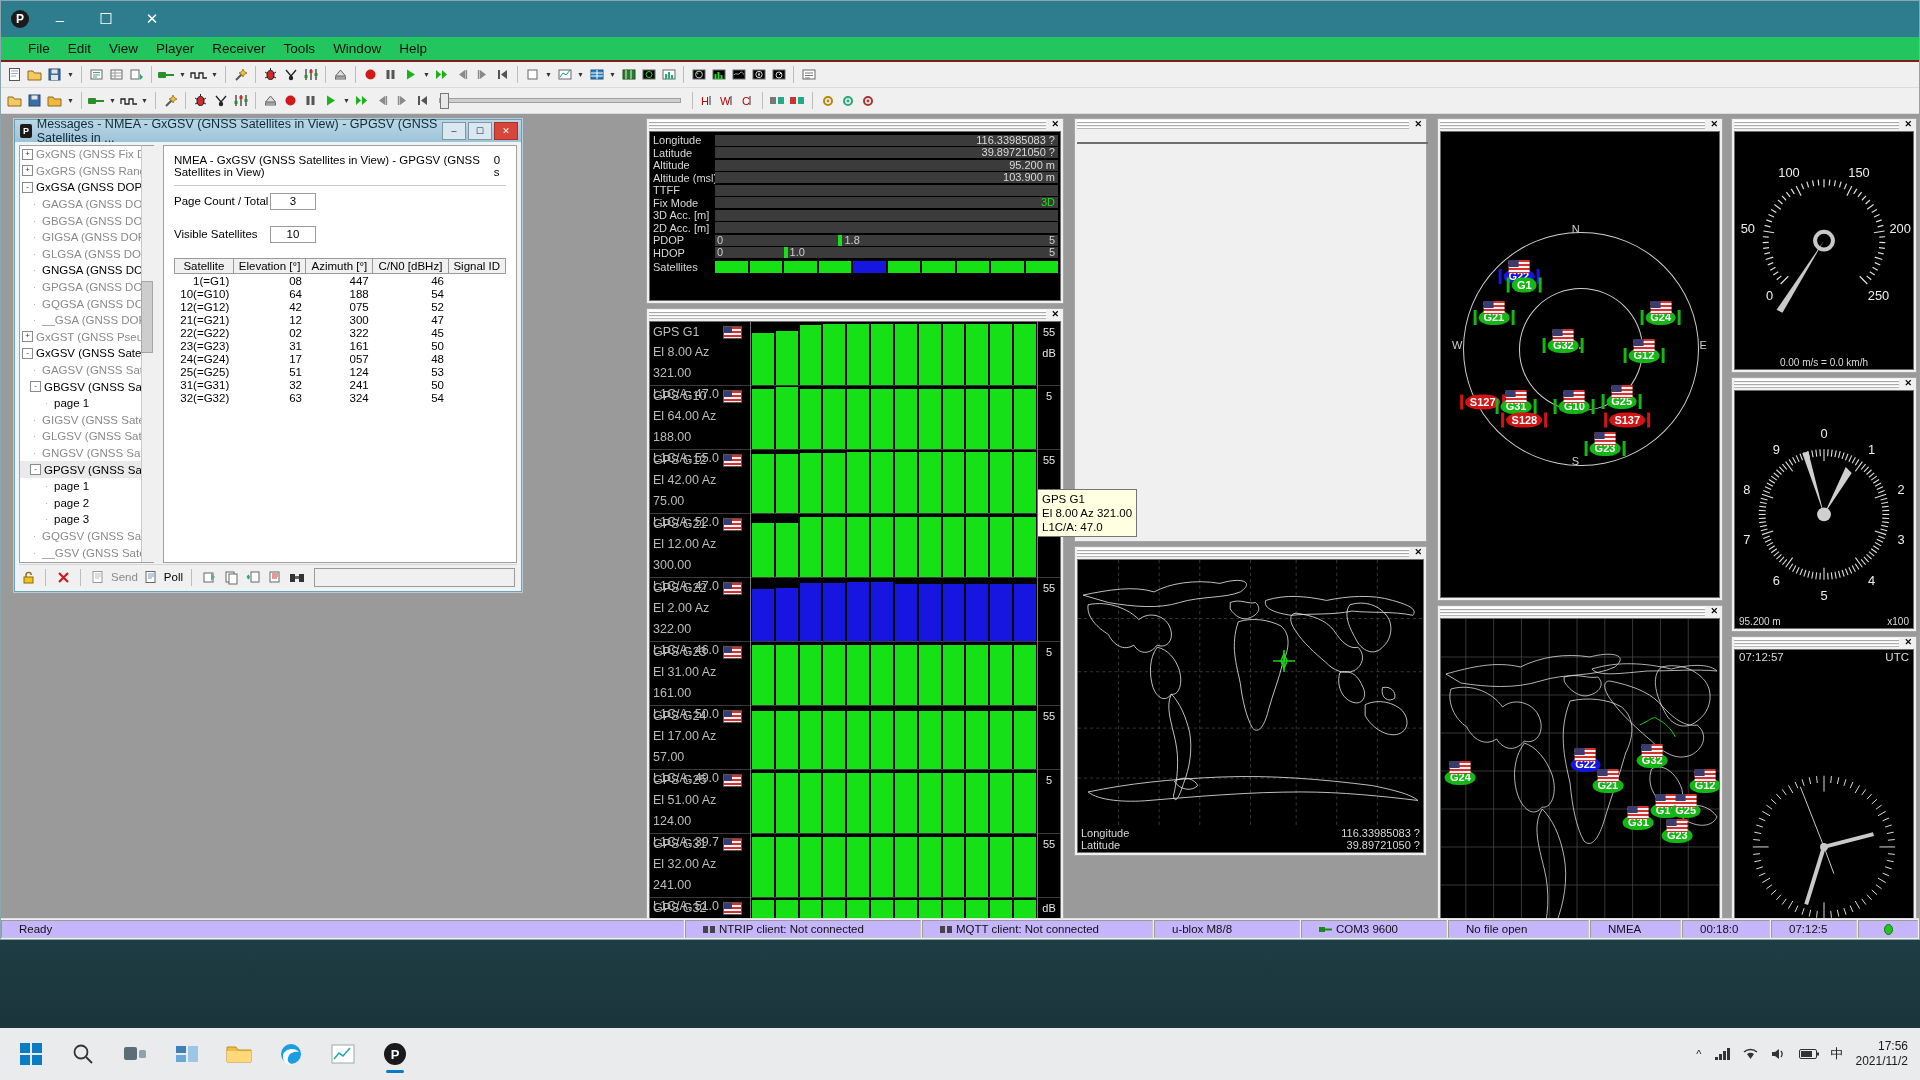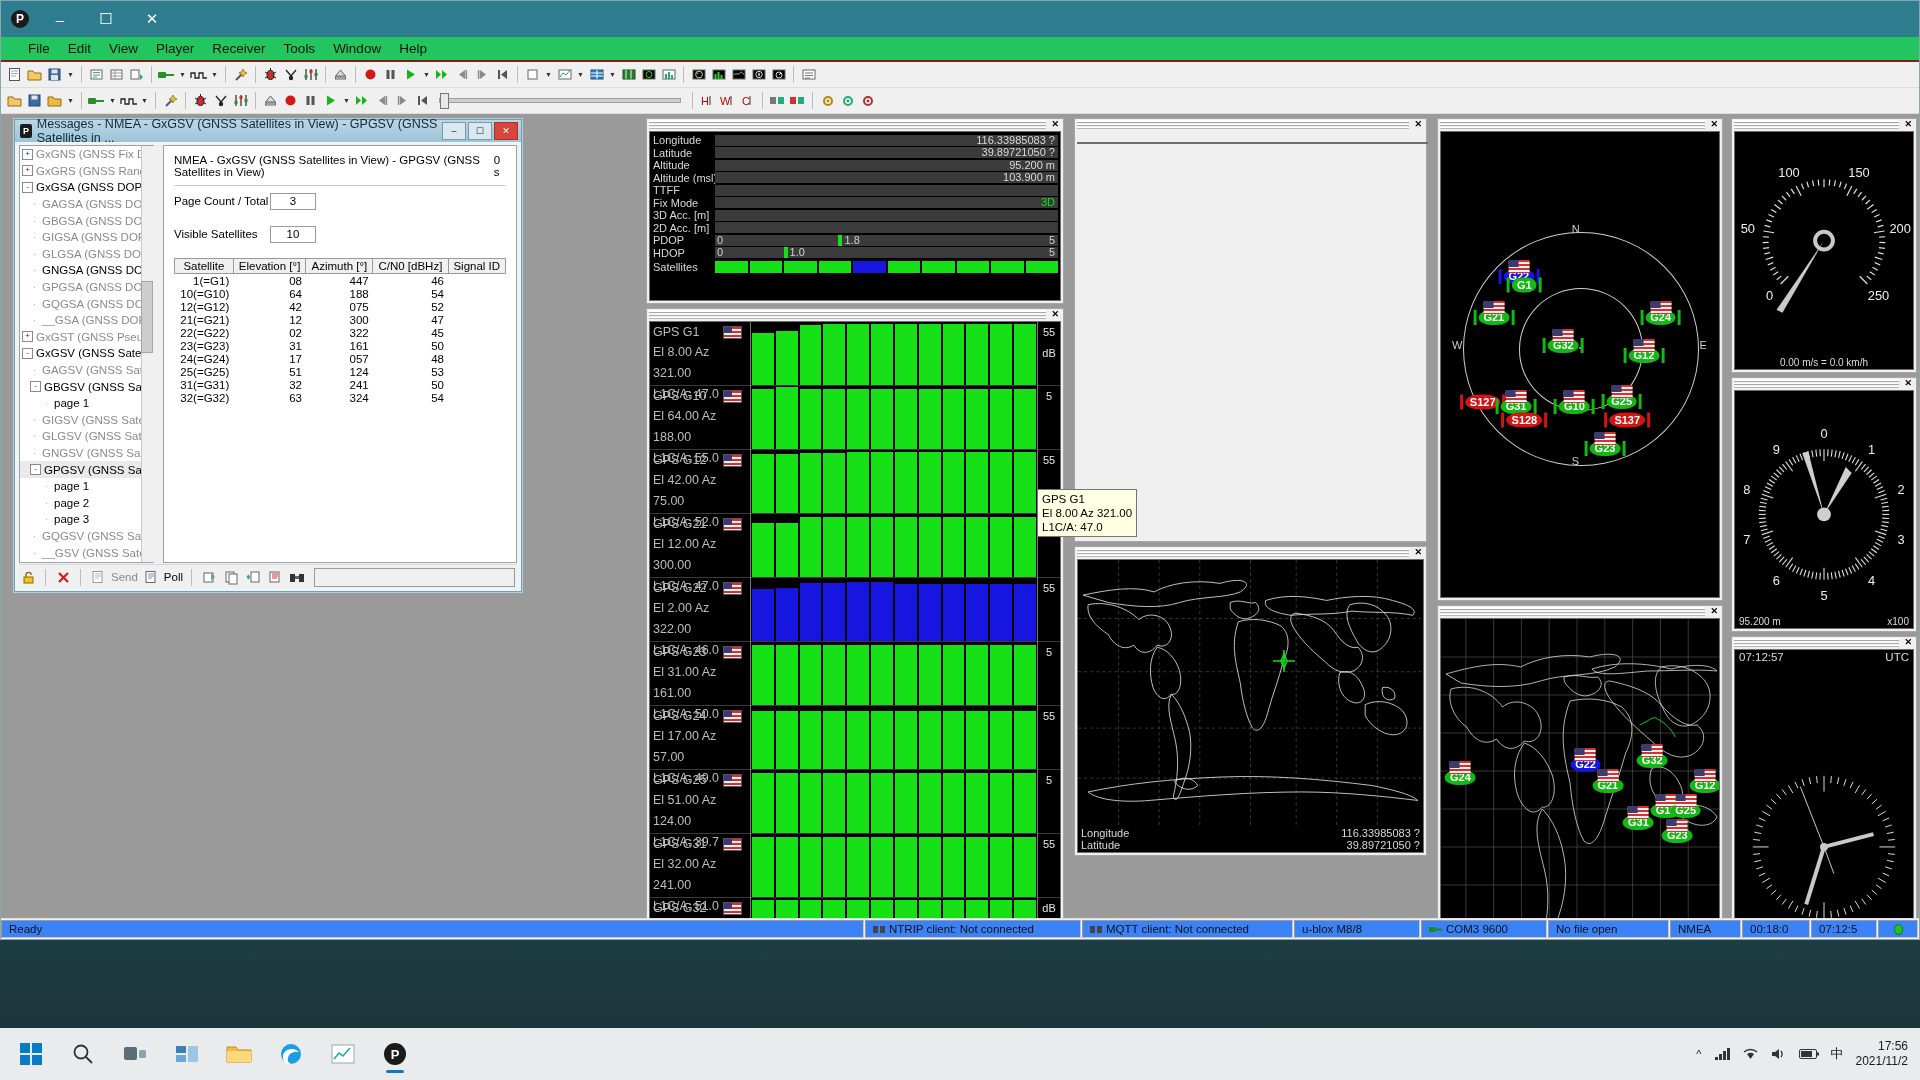--- a/index.html
+++ b/index.html
@@ -56,21 +56,21 @@
   .slider-track{height:3px;background:#cfcfcf;border:1px solid #a0a0a0;flex:0 0 240px;margin:0 6px;position:relative}
   .slider-thumb{position:absolute;left:0;top:-6px;width:7px;height:14px;background:#e8e8e8;border:1px solid #777}
   
   .workspace{flex:1;position:relative;background:#9a9a9a;overflow:hidden}
   
   .statusbar{
     flex:0 0 20px;height:20px;background:#f0f0f0;display:flex;align-items:stretch;
     font-size:11.5px;color:#111;border-top:1px solid #dfdfdf;
   }
   .sb-cell{border:1px solid #c8c8c8;border-top-color:#9a9a9a;border-left-color:#9a9a9a;
-    background:#3b82f6;display:flex;align-items:center;padding:0 7px;margin:1px 1px 1px 0;white-space:nowrap}
+    background:#c4b5fd;display:flex;align-items:center;padding:0 17px;margin:1px 1px 1px 0;white-space:nowrap}
   .sb-ready{flex:1}
   
   .mdi{position:absolute;background:#f0f0f0;box-sizing:border-box}
   #msgwin{left:13px;top:5px;width:508px;height:473px;border:1px solid #6f9fb2;
     background:#eef3f6;box-shadow:0 0 0 1px #b9cbd4;}
   #msgwin .mwtitle{
     height:22px;background:linear-gradient(180deg,#bcd7e6,#9dc3d8);
     display:flex;align-items:center;padding-left:5px;font-size:12.5px;color:#0b2b3a;
   }
   #msgwin .mwtitle .ic{width:14px;height:14px;background:#1b1b1b;color:#fff;border-radius:2px;font-size:9px;

